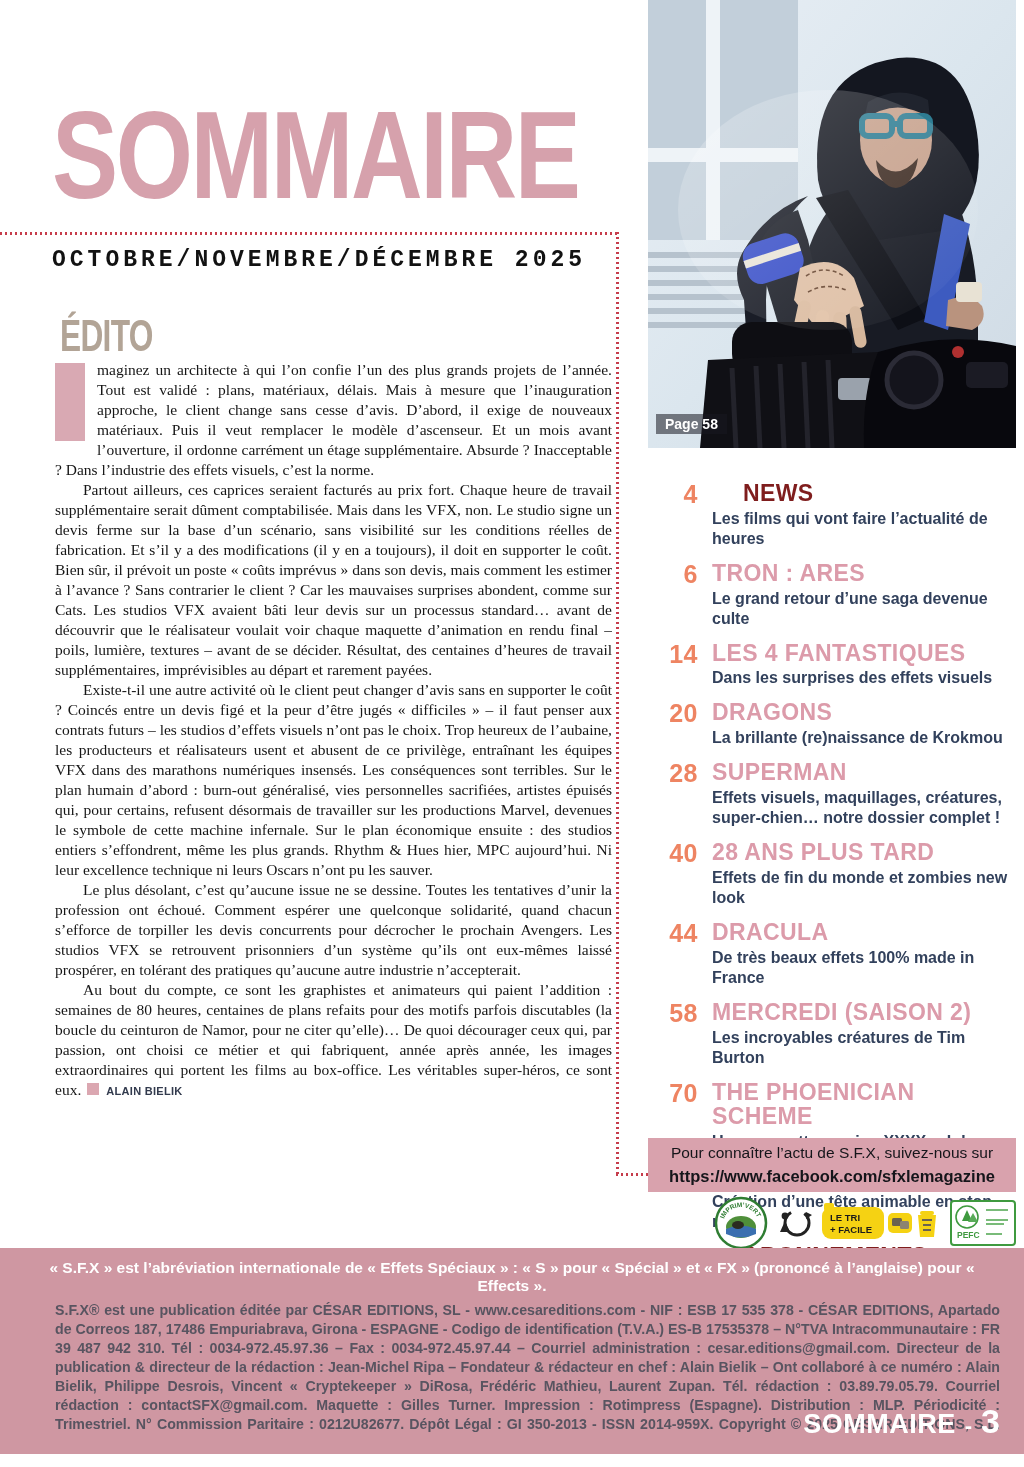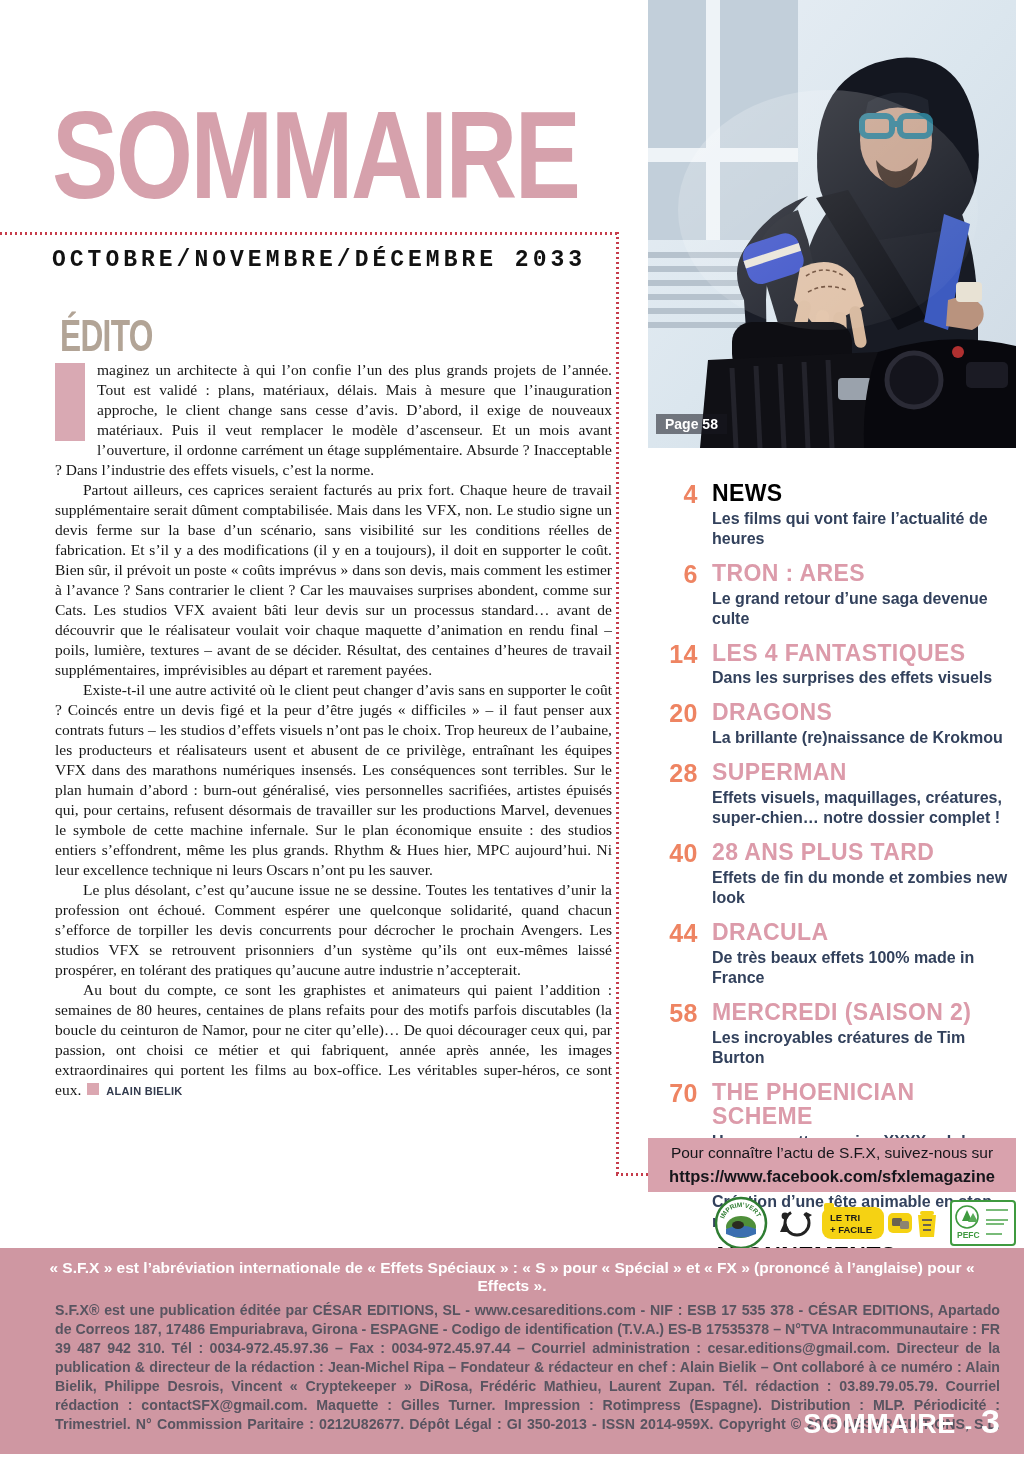--- a/index.html
+++ b/index.html
@@ -41,21 +41,21 @@
   .photo-cap{position:absolute;left:8px;bottom:14px;background:rgba(24,24,32,.55);color:#fff;
     font-weight:700;font-size:14px;padding:2px 9px;}
 
   
   .toc{position:absolute;left:648px;top:481px;width:368px;}
   .toc-item{display:flex;margin-bottom:12px;}
   .toc-num{width:50px;text-align:right;margin-right:14px;font-weight:900;font-size:25px;
     color:#ee8462;line-height:1.05;letter-spacing:.5px;}
   .toc-main{flex:1;min-width:0;}
   .toc-title{font-weight:900;font-size:23px;letter-spacing:.4px;color:#dc9baa;line-height:1.08;}
-  .toc-title[data-accent="beige"]{color:#000000;}
+  .toc-title[data-accent="beige"]{color:#7f1d1d;margin-left:31px;}
   .toc-sub{font-weight:700;font-size:16px;color:#32415c;margin-top:3px;line-height:1.25;}
 
   
   .fb-box{position:absolute;left:648px;top:1138px;width:368px;height:54px;background:#d9a2ad;
     display:flex;flex-direction:column;justify-content:center;text-align:center;color:#15151a;}
   .fb-l1{font-size:15.5px;}
   .fb-l2{font-size:16.5px;font-weight:700;margin-top:5px;}
 
   
   .logos{position:absolute;left:648px;top:1196px;width:368px;height:54px;display:flex;
@@ -75,21 +75,21 @@
 <body>
 
 <div class="page">
 
   <div class="main-title">SOMMAIRE</div>
 
   <div class="dot-h dot-top"></div>
   <div class="dot-v dot-right"></div>
   <div class="dot-h dot-stub"></div>
 
-  <div class="date-line">OCTOBRE/NOVEMBRE/DÉCEMBRE 2033</div>
+  <div class="date-line">OCTOBRE/NOVEMBRE/DÉCEMBRE 2025</div>
 
   <div class="edito-h">ÉDITO</div>
 
   <div class="edito-col">
     <p class="ed-p ed-first"><span class="dropcap">I</span><span>maginez un architecte à qui l’on confie l’un des plus grands projets de l’année. Tout est validé : plans, matériaux, délais. Mais à mesure que l’inauguration approche, le client change sans cesse d’avis. D’abord, il exige de nouveaux matériaux. Puis il veut remplacer le modèle d’ascenseur. Et un mois avant l’ouverture, il ordonne carrément un étage supplémentaire. Absurde ? Inacceptable ? Dans l’industrie des effets visuels, c’est la norme.</span></p>
     <div>
 
         <p class="ed-p">Partout ailleurs, ces caprices seraient facturés au prix fort. Chaque heure de travail supplémentaire serait dûment comptabilisée. Mais dans les VFX, non. Le studio signe un devis ferme sur la base d’un scénario, sans visibilité sur les conditions réelles de fabrication. Et s’il y a des modifications (il y en a toujours), il doit en supporter le coût. Bien sûr, il prévoit un poste « coûts imprévus » dans son devis, mais comment les estimer à l’avance ? Sans contrarier le client ? Car les mauvaises surprises abondent, comme sur Cats. Les studios VFX avaient bâti leur devis sur un processus standard… avant de découvrir que le réalisateur voulait voir chaque maquette d’animation en rendu final – poils, lumière, textures – avant de se décider. Résultat, des centaines d’heures de travail supplémentaires, imprévisibles au départ et rarement payées.</p>
 
         <p class="ed-p">Existe-t-il une autre activité où le client peut changer d’avis sans en supporter le coût ? Coincés entre un devis figé et la peur d’être jugés « difficiles » – il faut penser aux contrats futurs – les studios d’effets visuels n’ont pas le choix. Trop heureux de l’aubaine, les producteurs et réalisateurs usent et abusent de ce privilège, entraînant les équipes VFX dans des marathons numériques insensés. Les conséquences sont terribles. Sur le plan humain d’abord : burn-out généralisé, vies personnelles sacrifiées, artistes épuisés qui, pour certains, refusent désormais de travailler sur les productions Marvel, devenues le symbole de cette machine infernale. Sur le plan économique ensuite : des studios entiers s’effondrent, même les plus grands. Rhythm &amp; Hues hier, MPC aujourd’hui. Ni leur excellence technique ni leurs Oscars n’ont pu les sauver.</p>

